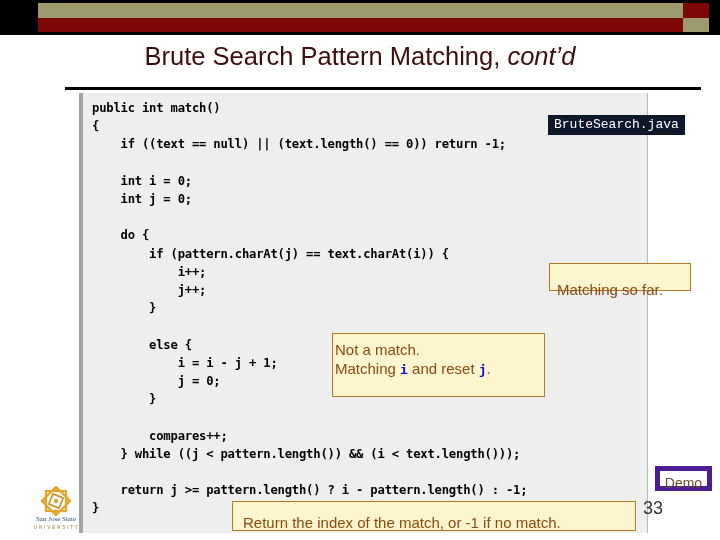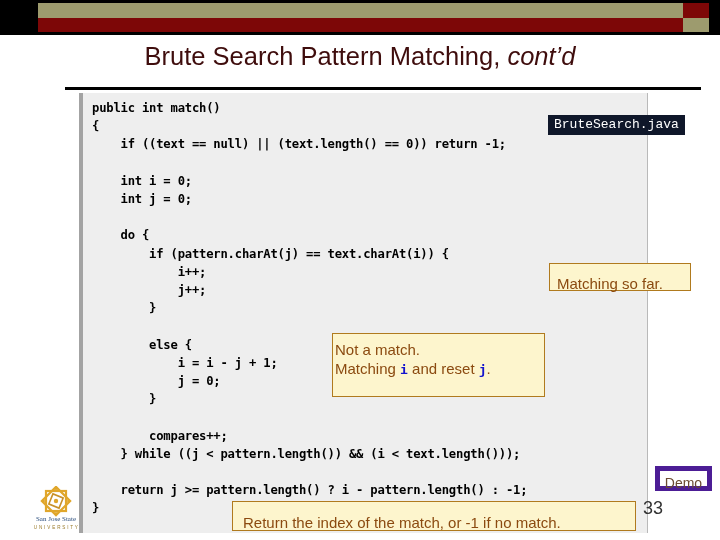--- a/index.html
+++ b/index.html
@@ -128,21 +128,21 @@
   .callout .mono {
     font-family: "DejaVu Sans Mono", "Liberation Mono", monospace;
     color: #1414cd;
     font-weight: bold;
     font-size: 13px;
   }
   #callout-matching {
     left: 549px; top: 263px;
     width: 142px; height: 28px;
     font-size: 15px;
-    padding: 10px 0 0 7px;
+    padding: 16px 0 0 7px;
     white-space: nowrap;
   }
   #callout-notamatch {
     left: 332px; top: 333px;
     width: 213px; height: 64px;
     font-size: 15px;
     padding: 6px 0 0 2px;
     white-space: nowrap;
   }
   #callout-return {

